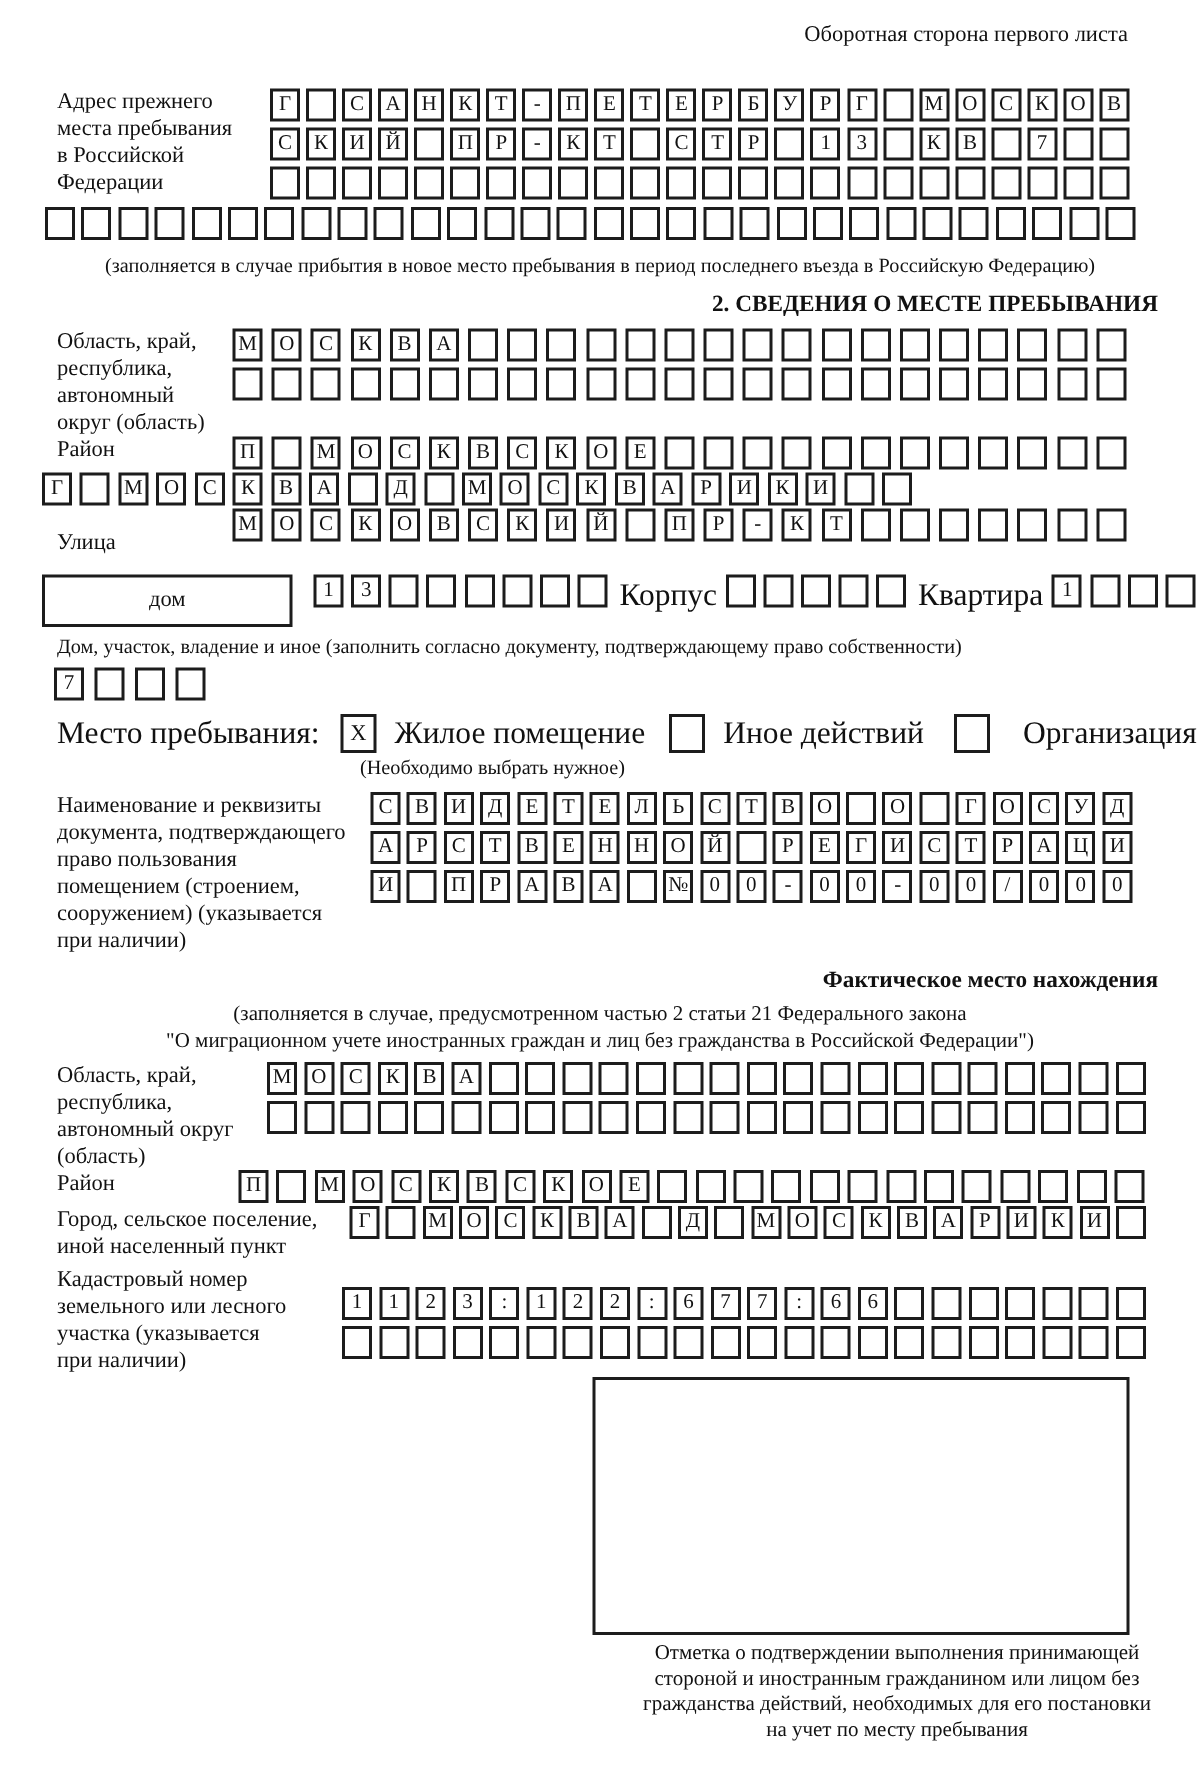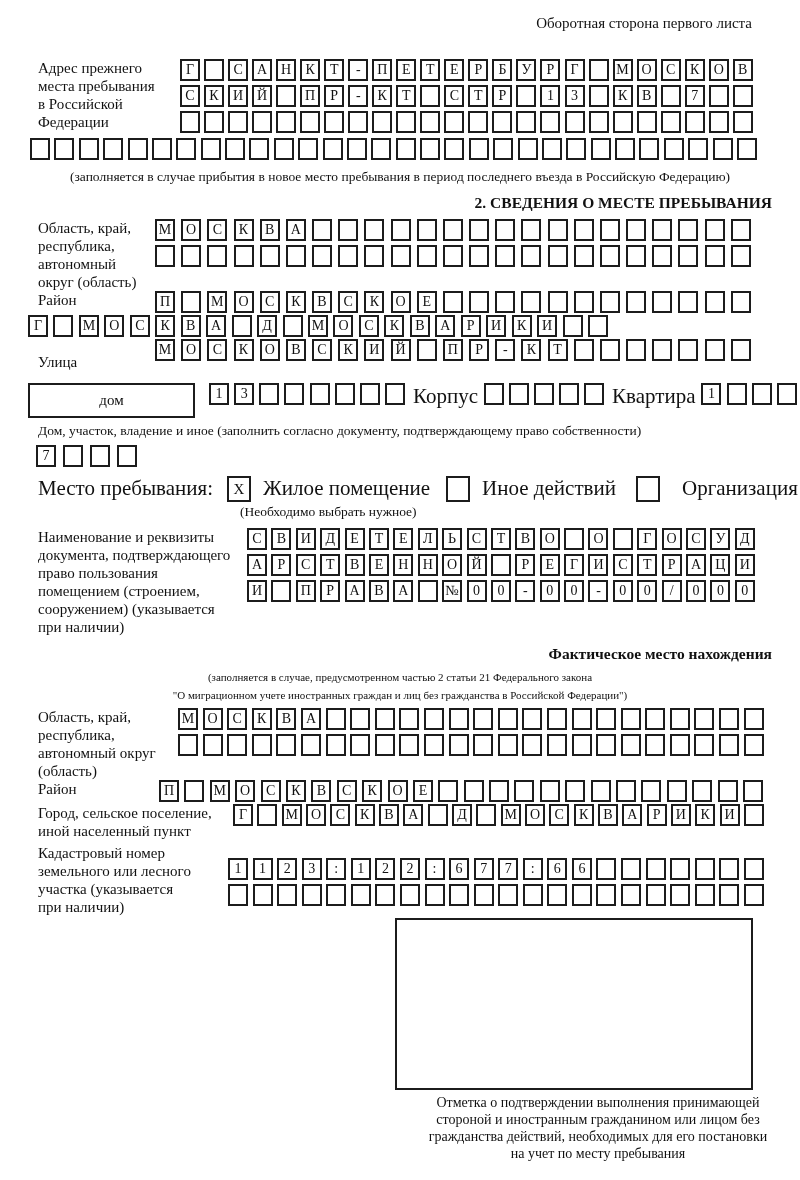--- a/index.html
+++ b/index.html
@@ -481,21 +481,21 @@
           <span class="cell">0</span>
           <span class="cell">/</span>
           <span class="cell">0</span>
           <span class="cell">0</span>
           <span class="cell">0</span>
         </div>
     </div>
   </div>
 
   <div class="title mt8">Фактическое место нахождения</div>
-  <div class="caption center mt4" style="font-size:11px;line-height:18px">
+  <div class="caption center mt4" style="font-size:14px;line-height:18px">
       <div>(заполняется в случае, предусмотренном частью 2 статьи 21 Федерального закона</div>
       <div>"О миграционном учете иностранных граждан и лиц без гражданства в Российской Федерации")</div>
     </div>
 
   <div class="line mt4">
     <div class="lbl b150">
         <div>Область, край,</div>
         <div>республика,</div>
         <div>автономный округ</div>
         <div>(область)</div>

